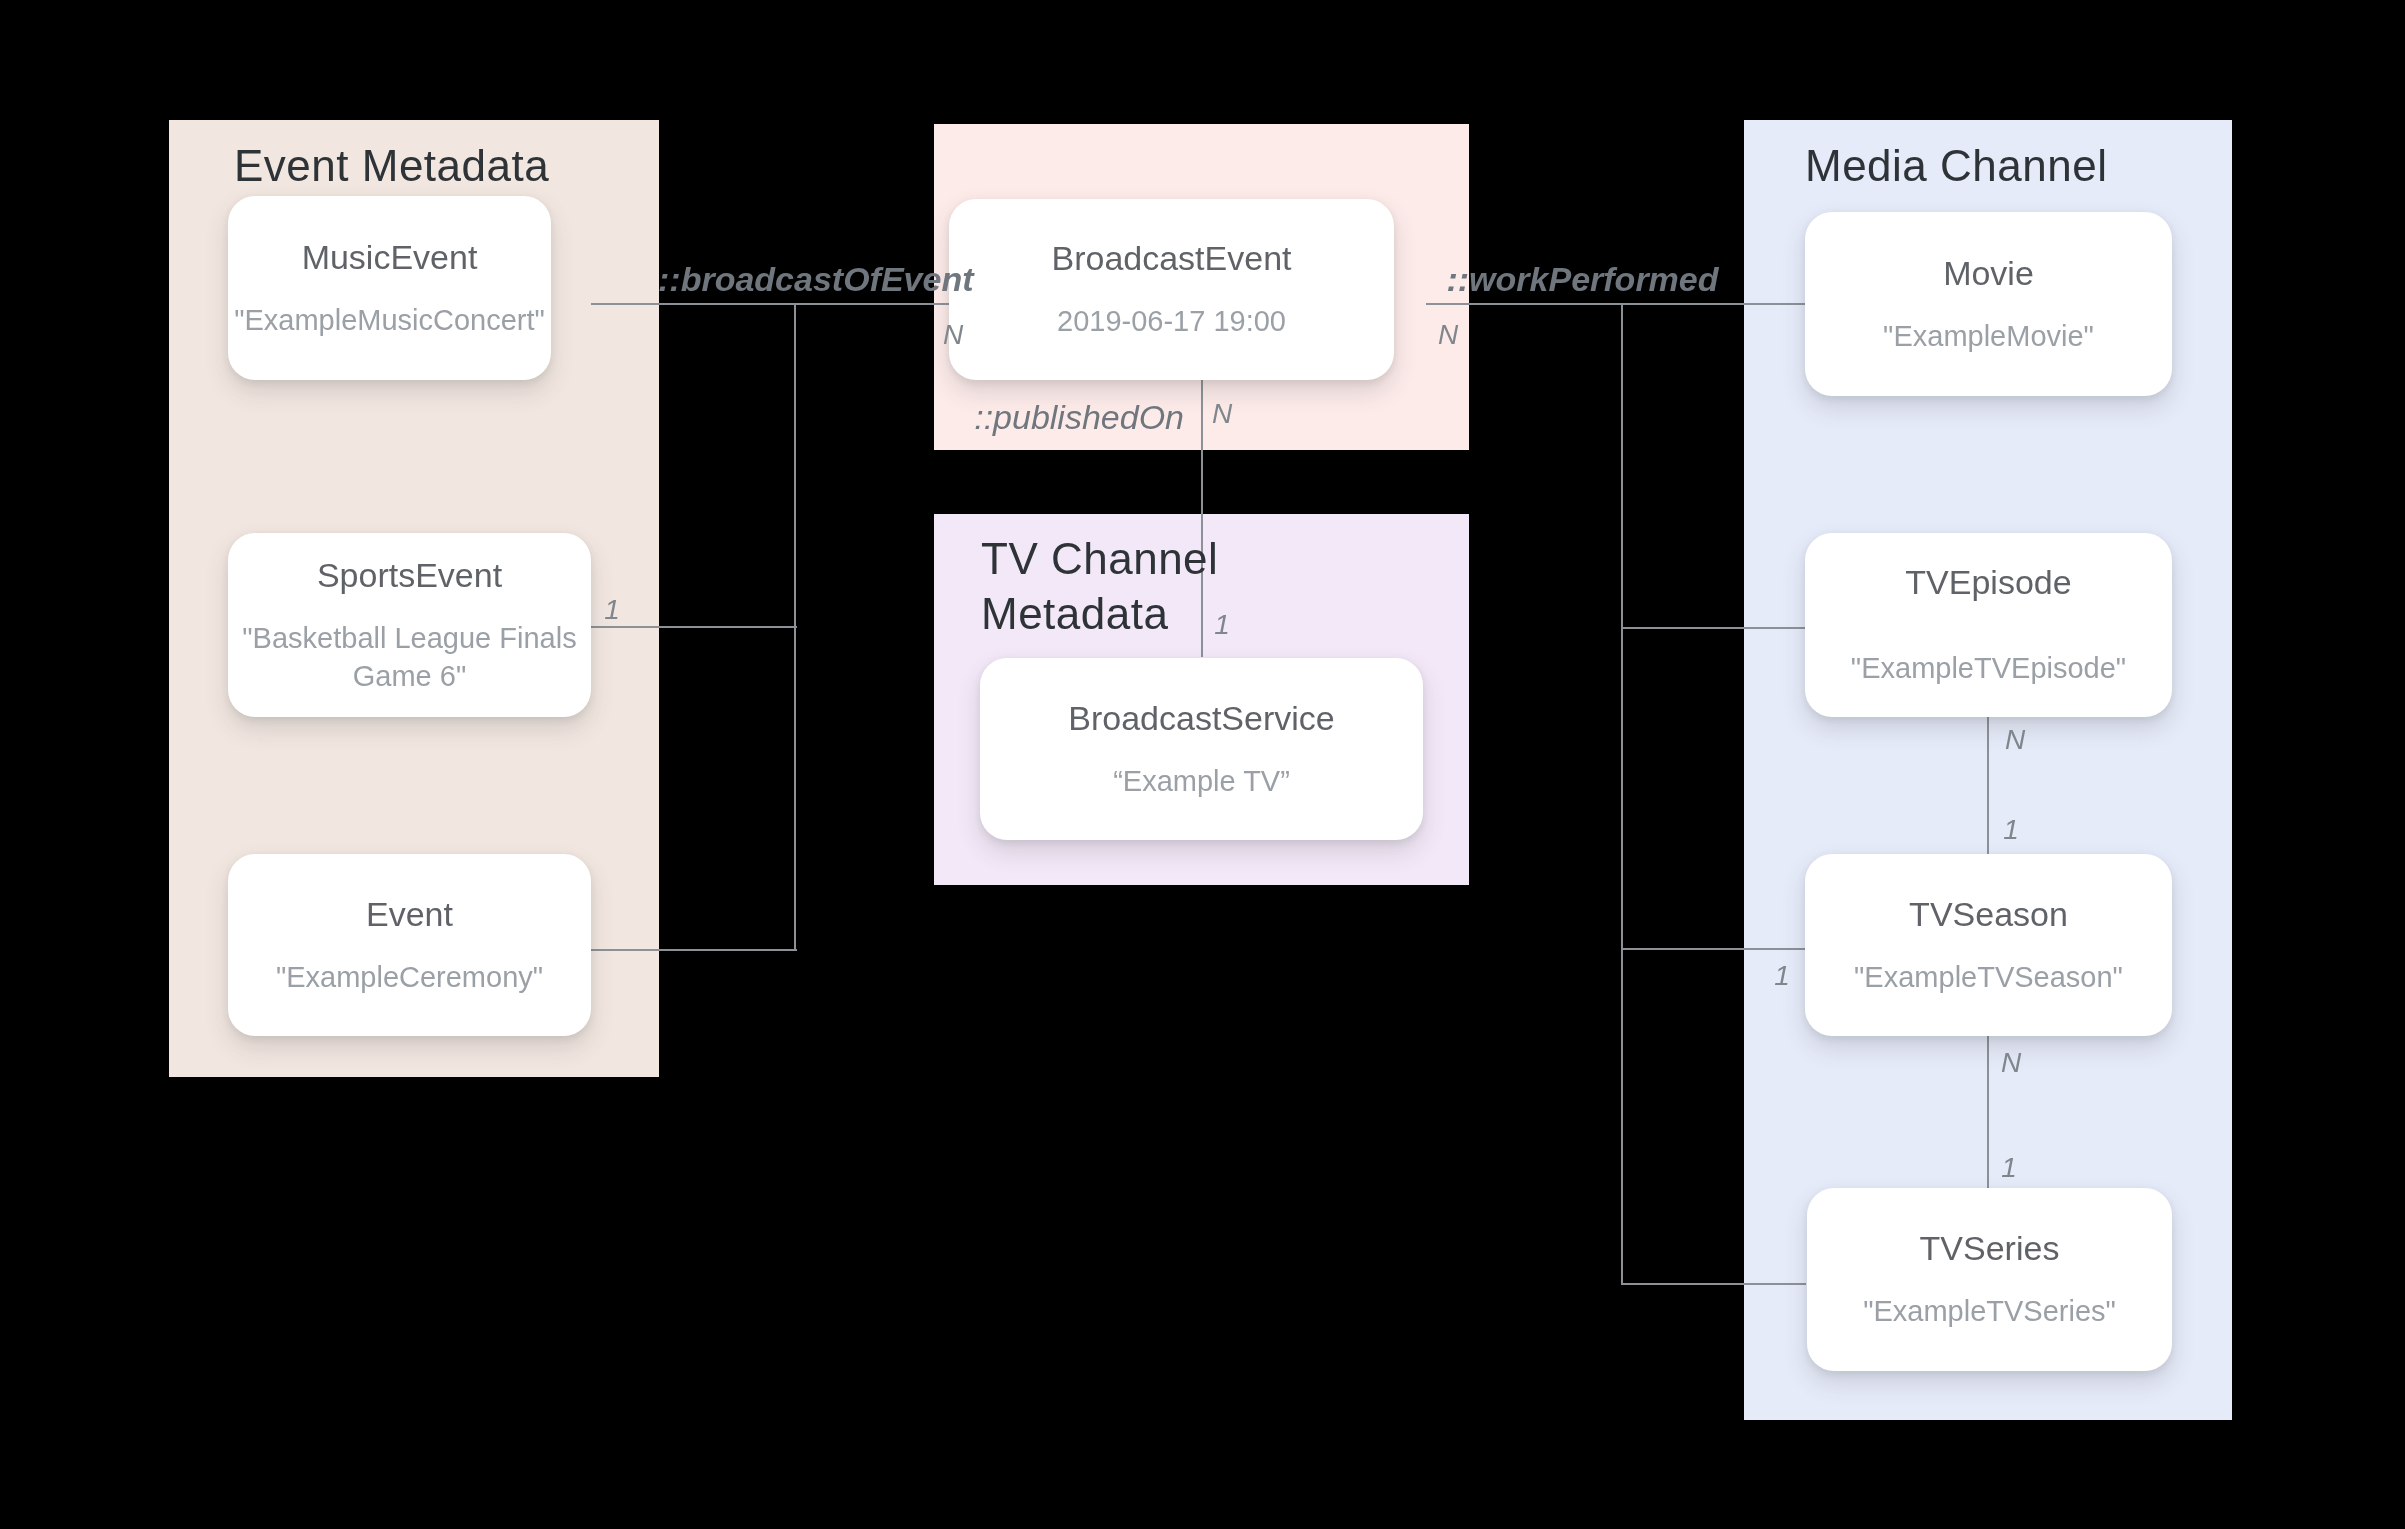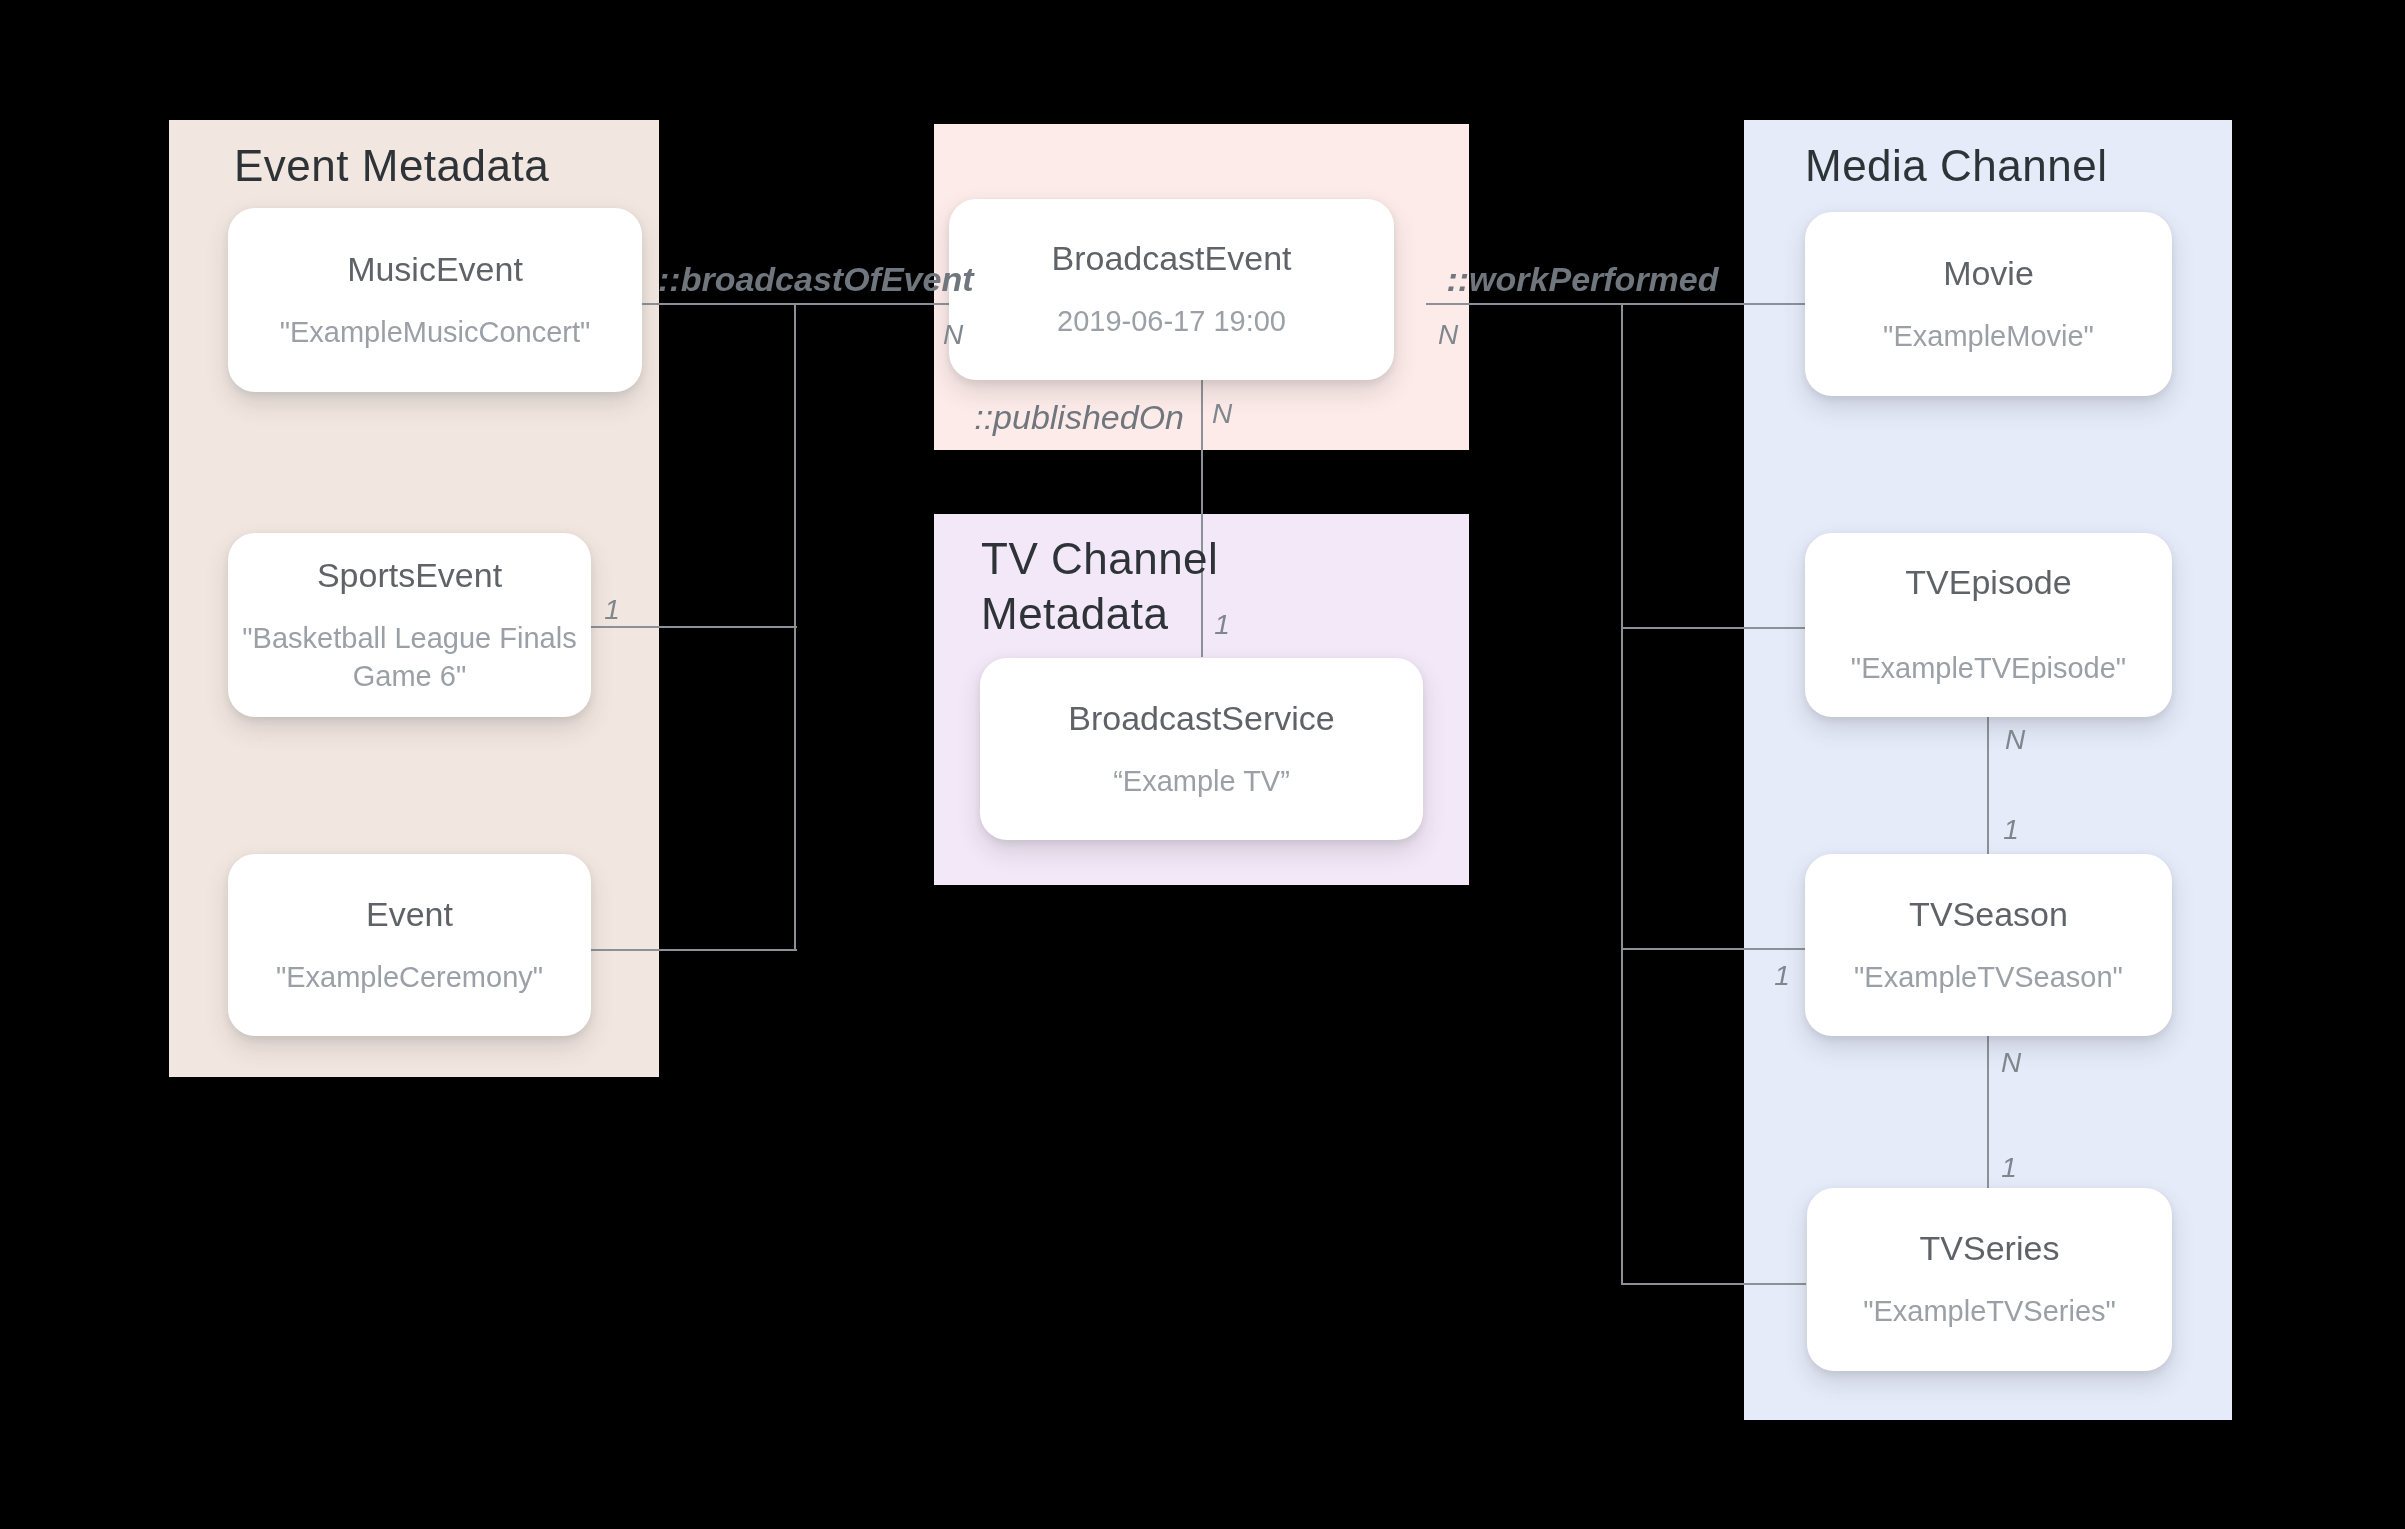--- a/index.html
+++ b/index.html
@@ -52,21 +52,21 @@
     font-size: 34px;
     color: #5f6368;
     line-height: 38px;
   }
   .card-sub {
     font-size: 29px;
     color: #9aa0a6;
     line-height: 38px;
     white-space: pre-line;
   }
-  .card-music    { left: 228px;  top: 208px;  width: 414px; height: 184px; }
+  .card-music    { left: 228px;  top: 196px;  width: 323px; height: 184px; }
   .card-sports   { left: 228px;  top: 533px;  width: 363px; height: 184px; justify-content: center; }
   .card-event    { left: 228px;  top: 854px;  width: 363px; height: 182px; }
   .card-bevent   { left: 949px; top: 199px;  width: 445px; height: 181px; }
   .card-bservice { left: 980px; top: 658px;  width: 443px; height: 182px; }
   .card-movie    { left: 1805px; top: 212px;  width: 367px; height: 184px; }
   .card-episode  { left: 1805px; top: 533px;  width: 367px; height: 184px; gap: 48px; }
   .card-season   { left: 1805px; top: 854px;  width: 367px; height: 182px; }
   .card-series   { left: 1807px; top: 1188px; width: 365px; height: 183px; }
 
   .line {

